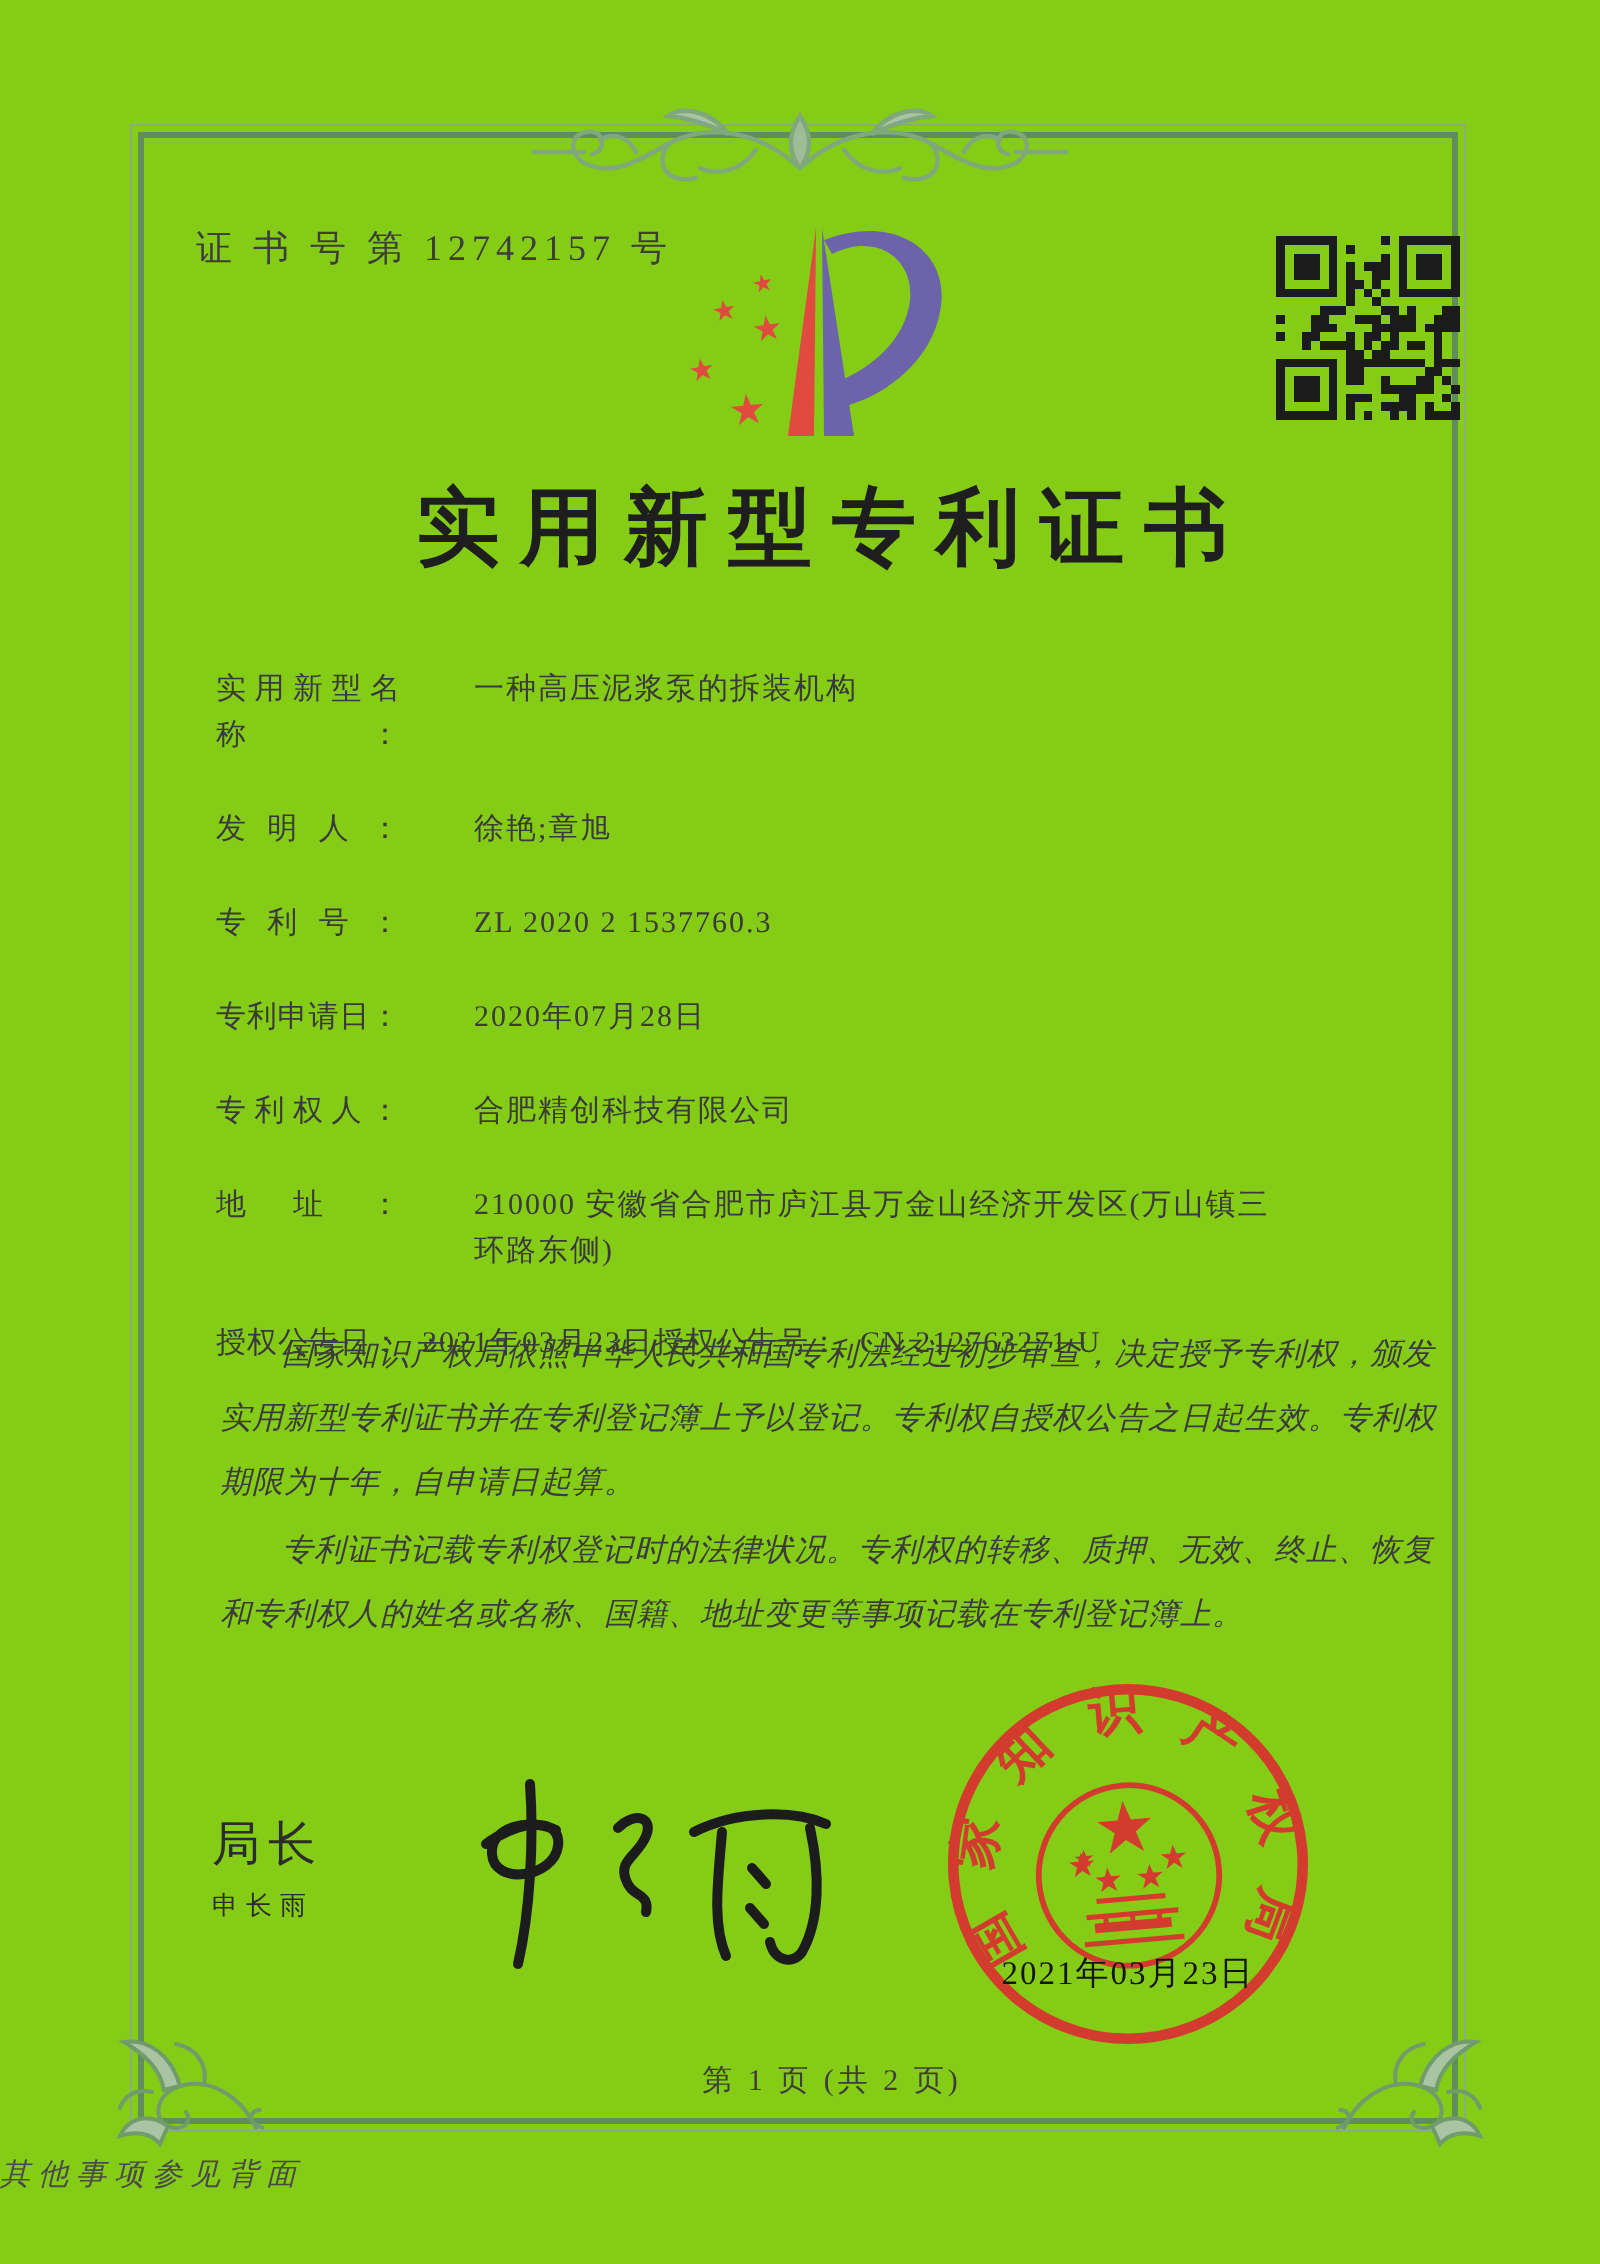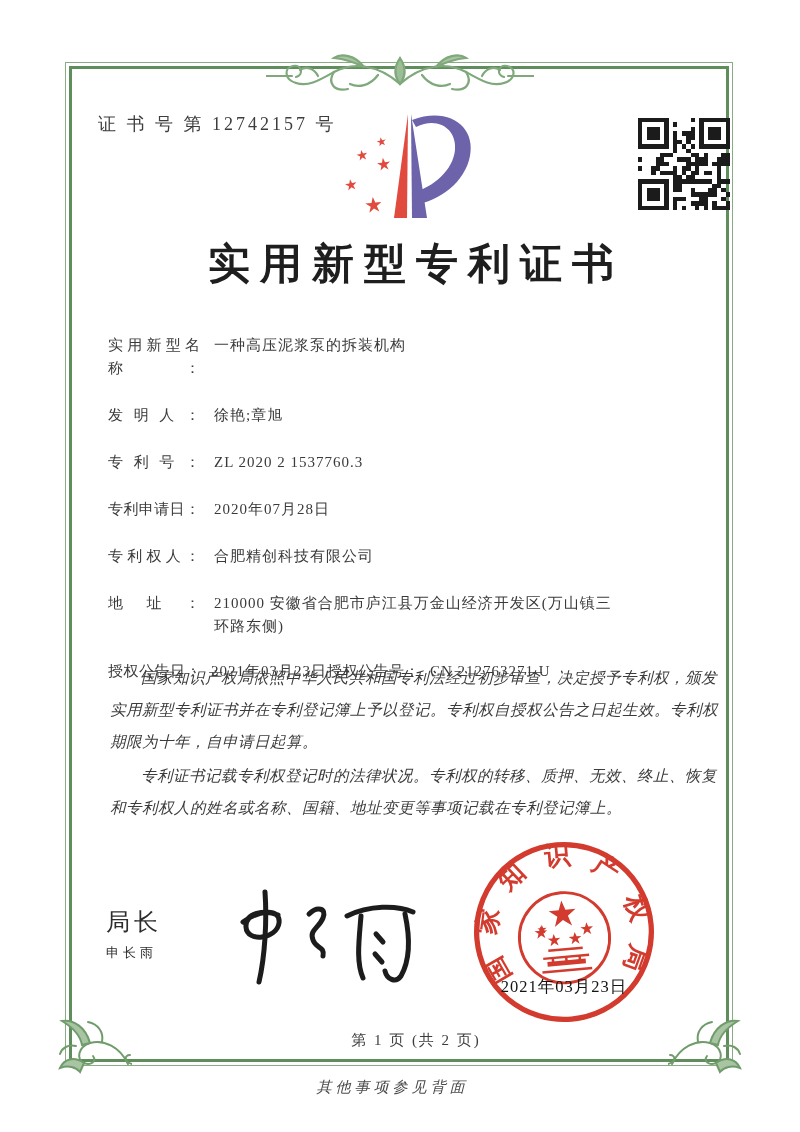--- a/index.html
+++ b/index.html
@@ -1,19 +1,19 @@
 <!DOCTYPE html>
 <html><head>
 <meta charset="utf-8">
 <style>
   * { margin:0; padding:0; box-sizing:border-box; }
   body { background:#e8e8e4; }
   .page {
     position:relative; width:800px; height:1132px;
-    background:#ffffff; overflow:hidden;
+    background:#84cc16; overflow:hidden;
     font-family:"Liberation Serif","DejaVu Serif",serif;
     color:#333;
   }
   
   .frame-outer {
     position:absolute; left:65px; top:62px; width:668px; height:1004px;
     border:1px solid #8aab84;
   }
   .frame-inner { position:absolute; inset:3px; border:3px solid #5f8e5c; }
 
@@ -24,21 +24,21 @@
   .logo { position:absolute; left:336px; top:104px; width:152px; height:132px; }
   .qr   { position:absolute; left:638px; top:118px; width:92px; height:92px; }
   .qr svg { width:100%; height:100%; shape-rendering:crispEdges; }
 
   .title {
     position:absolute; left:0; right:0; top:236px; text-align:center;
     font-size:42px; font-weight:600; letter-spacing:10px; color:#1e1e1e;padding-left:32px;
   }
 
   .fields { position:absolute; left:108px; top:334px; width:608px; font-size:15px; color:#3a3a3a; }
-  .frow { display:flex; align-items:flex-start; margin-bottom:24px; line-height:23px; }
+  .frow { display:flex; align-items:flex-start; margin-bottom:24px; line-height:23px;gap:23px; }
   .flabel { flex:none; width:92px; text-align:justify; text-align-last:justify; }
   .fvalue { margin-left:14px; letter-spacing:1px; }
   .addr-line { display:block; letter-spacing:1px; }
   .grant-row { display:flex; margin-top:1px; }
   .grant-pair2 { }
   .glabel { letter-spacing:0.5px; }
   .gvalue { margin-left:10px; letter-spacing:1px; }
 
   .paras {
     position:absolute; left:98px; top:662px; width:622px;
@@ -55,21 +55,21 @@
   .seal-date {
     position:absolute; left:486px; top:976px; width:156px; text-align:center;
     font-size:16.5px; letter-spacing:1px; color:#141414;
   }
 
   .page-indicator {
     position:absolute; left:0; right:0; top:1031px; text-align:center;
     font-size:15px; letter-spacing:2px; color:#3d3d3d;margin-left:32px;
   }
   .back-note {
-    position:absolute; left:0; right:15px; top:1078px; text-align:center;
+    position:absolute; left:0; right:15px; top:1078px; text-align:left;
     font-size:15px; font-style:italic; letter-spacing:4px; color:#4a4a4a;
   }
 
   .band { position:absolute; left:266px; top:42px; width:268px; height:60px; }
   .corner-orn { position:absolute; top:1012px; width:74px; height:62px; }
   .corner-right { left:668px; }
   .corner-left  { left:58px; transform:scaleX(-1); }
 </style>
 </head>
 <body>

